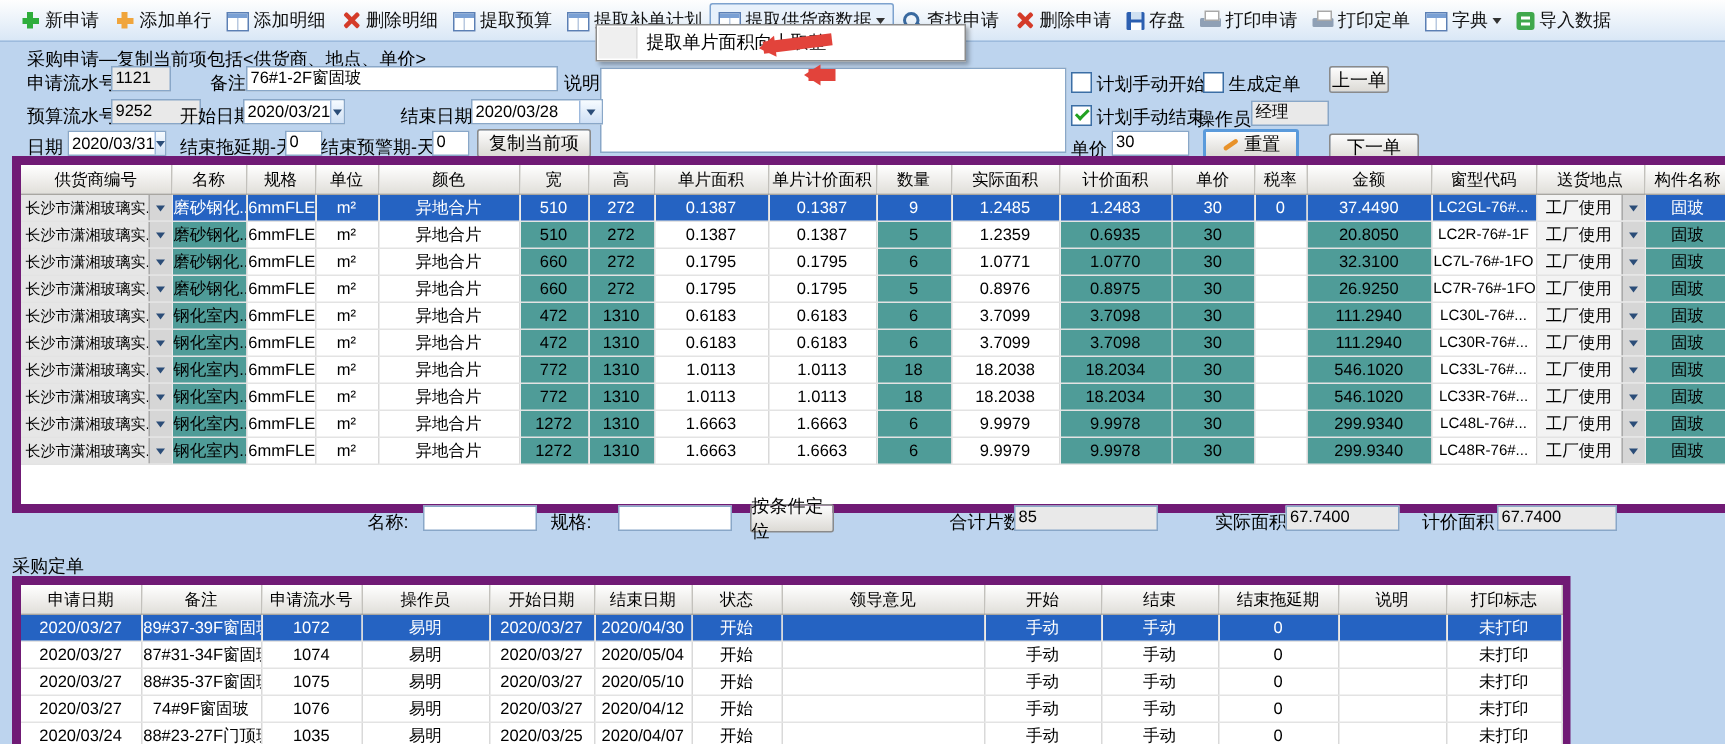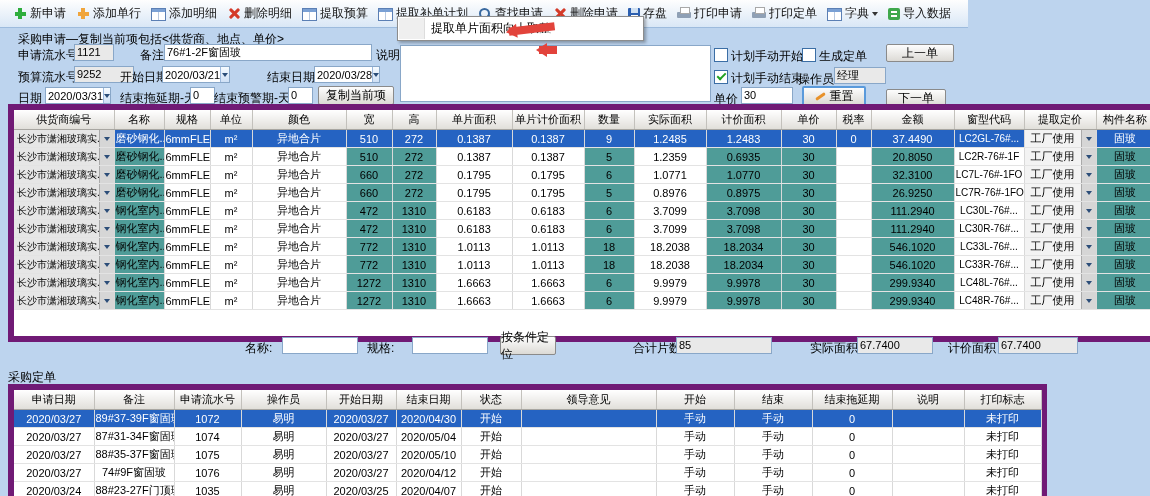--- a/index.html
+++ b/index.html
@@ -1,19 +1,19 @@
 <!DOCTYPE html>
 <html><head>
 <meta charset="utf-8">
 <style>
   html,body{margin:0;padding:0}
   .screen{position:relative;width:1150px;height:496px;background:#bdd4ee;overflow:hidden;
           font-family:"Liberation Sans","DejaVu Sans",sans-serif;font-size:12px;color:#000}
   
-  .tb{position:absolute;left:0;top:0;width:968px;height:28px;box-sizing:border-box;
+  .tb{position:absolute;left:0;top:0;width:1150px;height:28px;box-sizing:border-box;
       background:linear-gradient(#fefefe,#d9e7f6);border-bottom:1px solid #9dbbdd;
       display:flex;align-items:center;padding-left:8px}
   .ti{display:flex;align-items:center;height:22px;padding:0 5px;font-size:12px;white-space:nowrap;color:#111}
   .ti.pressed{border:1px solid #7da2ce;background:#e8f1fb;border-radius:2px}
   .ic{display:inline-block;width:14px;height:13px;position:relative;margin-right:3px;flex:0 0 auto}
   .ic-plus-g::before,.ic-plus-y::before{content:"";position:absolute;left:5px;top:1px;width:4px;height:11px;background:#2ead3c}
   .ic-plus-g::after,.ic-plus-y::after{content:"";position:absolute;left:2px;top:5px;width:11px;height:4px;background:#2ead3c}
   .ic-plus-y::before{background:#f0a53c}.ic-plus-y::after{background:#f0a53c}
   .ic-x::before,.ic-x::after{content:"";position:absolute;left:6px;top:0;width:3px;height:13px;background:#d43b29;border-radius:1px}
   .ic-x::before{transform:rotate(45deg)}.ic-x::after{transform:rotate(-45deg)}
@@ -97,20 +97,25 @@
         <span>删除明细</span>
       </div>
     <div class="ti">
         <span class="ic ic-tbl"></span>
         <span>提取预算</span>
       </div>
     <div class="ti">
         <span class="ic ic-tbl"></span>
         <span>提取补单计划</span>
       </div>
+    <div class="ti pressed">
+        <span class="ic ic-tbl"></span>
+        <span>提取供货商数据</span>
+        <span class="caret"></span>
+      </div>
     <div class="ti">
         <span class="ic ic-mag"></span>
         <span>查找申请</span>
       </div>
     <div class="ti">
         <span class="ic ic-x"></span>
         <span>删除申请</span>
       </div>
     <div class="ti">
         <span class="ic ic-save"></span>
@@ -147,21 +152,21 @@
   <div class="lbl" style="left:18px;top:69px">预算流水号</div>
   <div class="inp ro" style="left:74px;top:66px;width:60px">9252</div>
   <div class="lbl" style="left:120px;top:69px">开始日期</div>
   <div class="combo" style="left:162px;top:66px;width:68px">
       <span>2020/03/21</span>
       <span class="dd">
         <i class="tri"></i>
       </span>
     </div>
   <div class="lbl" style="left:267px;top:69px">结束日期</div>
-  <div class="combo" style="left:314px;top:66px;width:66px">
+  <div class="combo" style="left:314px;top:66px;width:88px">
       <span>2020/03/28</span>
       <span class="dd">
         <i class="tri"></i>
       </span>
     </div>
 
   <div class="lbl" style="left:18px;top:90px">日期</div>
   <div class="combo" style="left:45px;top:87px;width:66px">
       <span>2020/03/31</span>
       <span class="dd">
@@ -171,21 +176,21 @@
   <div class="lbl" style="left:120px;top:90px">结束拖延期-天</div>
   <div class="inp" style="left:190px;top:87px;width:25px">0</div>
   <div class="lbl" style="left:214px;top:90px">结束预警期-天</div>
   <div class="inp" style="left:288px;top:87px;width:25px">0</div>
   <div class="btn" style="left:318px;top:86px;width:76px;height:19px">复制当前项</div>
 
   <span class="cb" style="left:714px;top:48px"></span>
   <div class="lbl" style="left:731px;top:48px">计划手动开始</div>
   <span class="cb" style="left:802px;top:48px"></span>
   <div class="lbl" style="left:819px;top:48px">生成定单</div>
-  <div class="btn" style="left:886px;top:44px;width:68px;height:18px">上一单</div>
+  <div class="btn" style="left:886px;top:44px;width:40px;height:18px">上一单</div>
 
   <span class="cb on" style="left:714px;top:70px"></span>
   <div class="lbl" style="left:731px;top:70px">计划手动结束</div>
   <div class="lbl" style="left:798px;top:71px">操作员</div>
   <div class="inp ro" style="left:834px;top:67px;width:52px">经理</div>
 
   <div class="lbl" style="left:714px;top:91px">单价</div>
   <div class="inp" style="left:741px;top:87px;width:52px">30</div>
   <div class="btn focus" style="left:802px;top:86px;width:64px;height:20px">
       <span class="ic-wr"></span>
@@ -226,21 +231,21 @@
             <th>高</th>
             <th>单片面积</th>
             <th>单片计价面积</th>
             <th>数量</th>
             <th>实际面积</th>
             <th>计价面积</th>
             <th>单价</th>
             <th>税率</th>
             <th>金额</th>
             <th>窗型代码</th>
-            <th>提取定价</th>
+            <th>送货地点</th>
             <th>构件名称</th>
           </tr>
       </thead>
       <tbody>
 
           <tr class="sel">
             <td class="ctrl">
               <span class="cc">
                 <span class="t">长沙市潇湘玻璃实...</span>
                 <span class="db">

